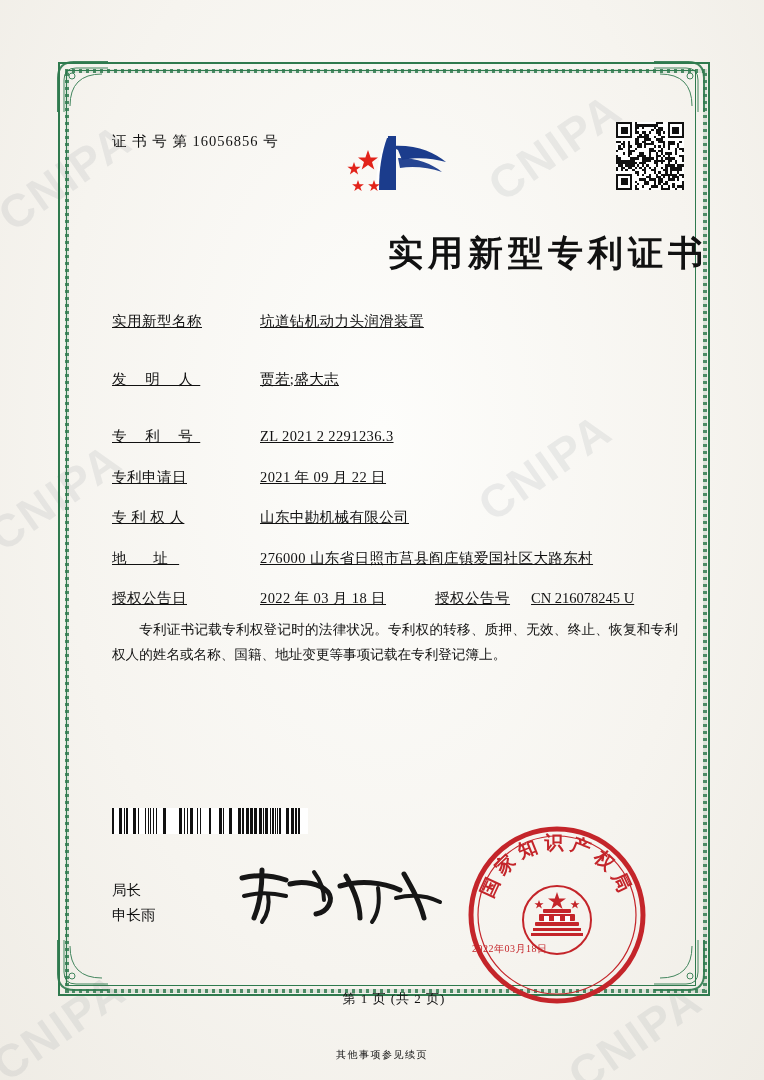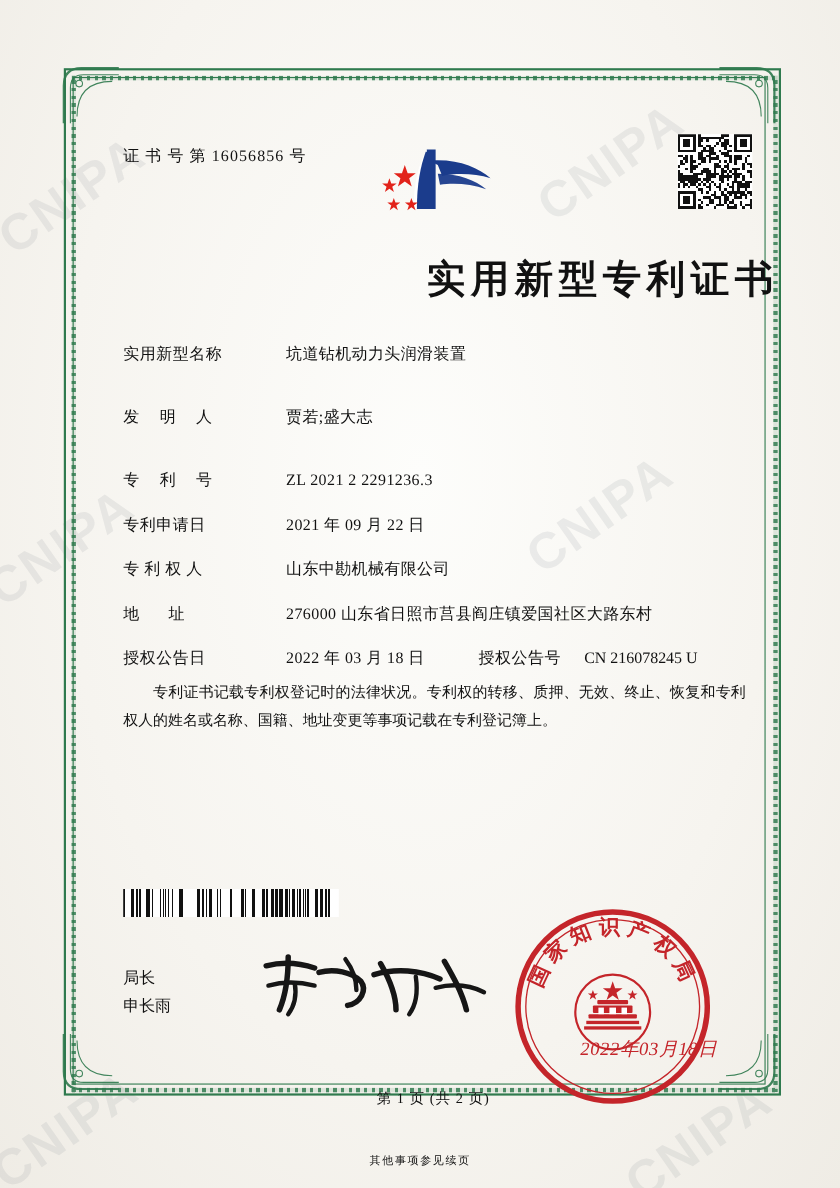--- a/index.html
+++ b/index.html
@@ -136,20 +136,21 @@
     left: 32px; top: 242px;
     right: 28px;
     font-size: 14.5px;
     color: #111;
   }
   .row {
     display: flex;
     align-items: baseline;
     margin-bottom: 21.5px;
     white-space: nowrap;
+    text-decoration: underline;
   }
   .lbl {
     width: 116px;
     flex: 0 0 116px;
     letter-spacing: 0.5px;
   }
   .lbl.sp1 { letter-spacing: 7.5px; margin-top: 17px; }
   .lbl.sp2 { letter-spacing: 11.5px; }
   .val { flex: 1 1 auto; letter-spacing: .4px; margin-left: 32px; }
   .row.split .val { flex: 0 0 auto; }
@@ -194,26 +195,25 @@
   
   .seal {
     position: absolute;
     left: 382px; top: 750px;
     width: 190px; height: 190px;
   }
   .seal-date {
     position: absolute;
     left: 392px; top: 872px;
     width: 180px;
-    text-align: right;
-    font-size: 17px;
+    text-align: left;
+    font-size: 10px;
     color: #c4252a;
     letter-spacing: .5px;
     z-index: 8;
-    font-style: italic;
   }
 
   .page-no {
     position: absolute;
     left: 0; right: 0; top: 920px;
     text-align: center;
     font-size: 13px;
     color: #111;
     letter-spacing: 1px;
   }

